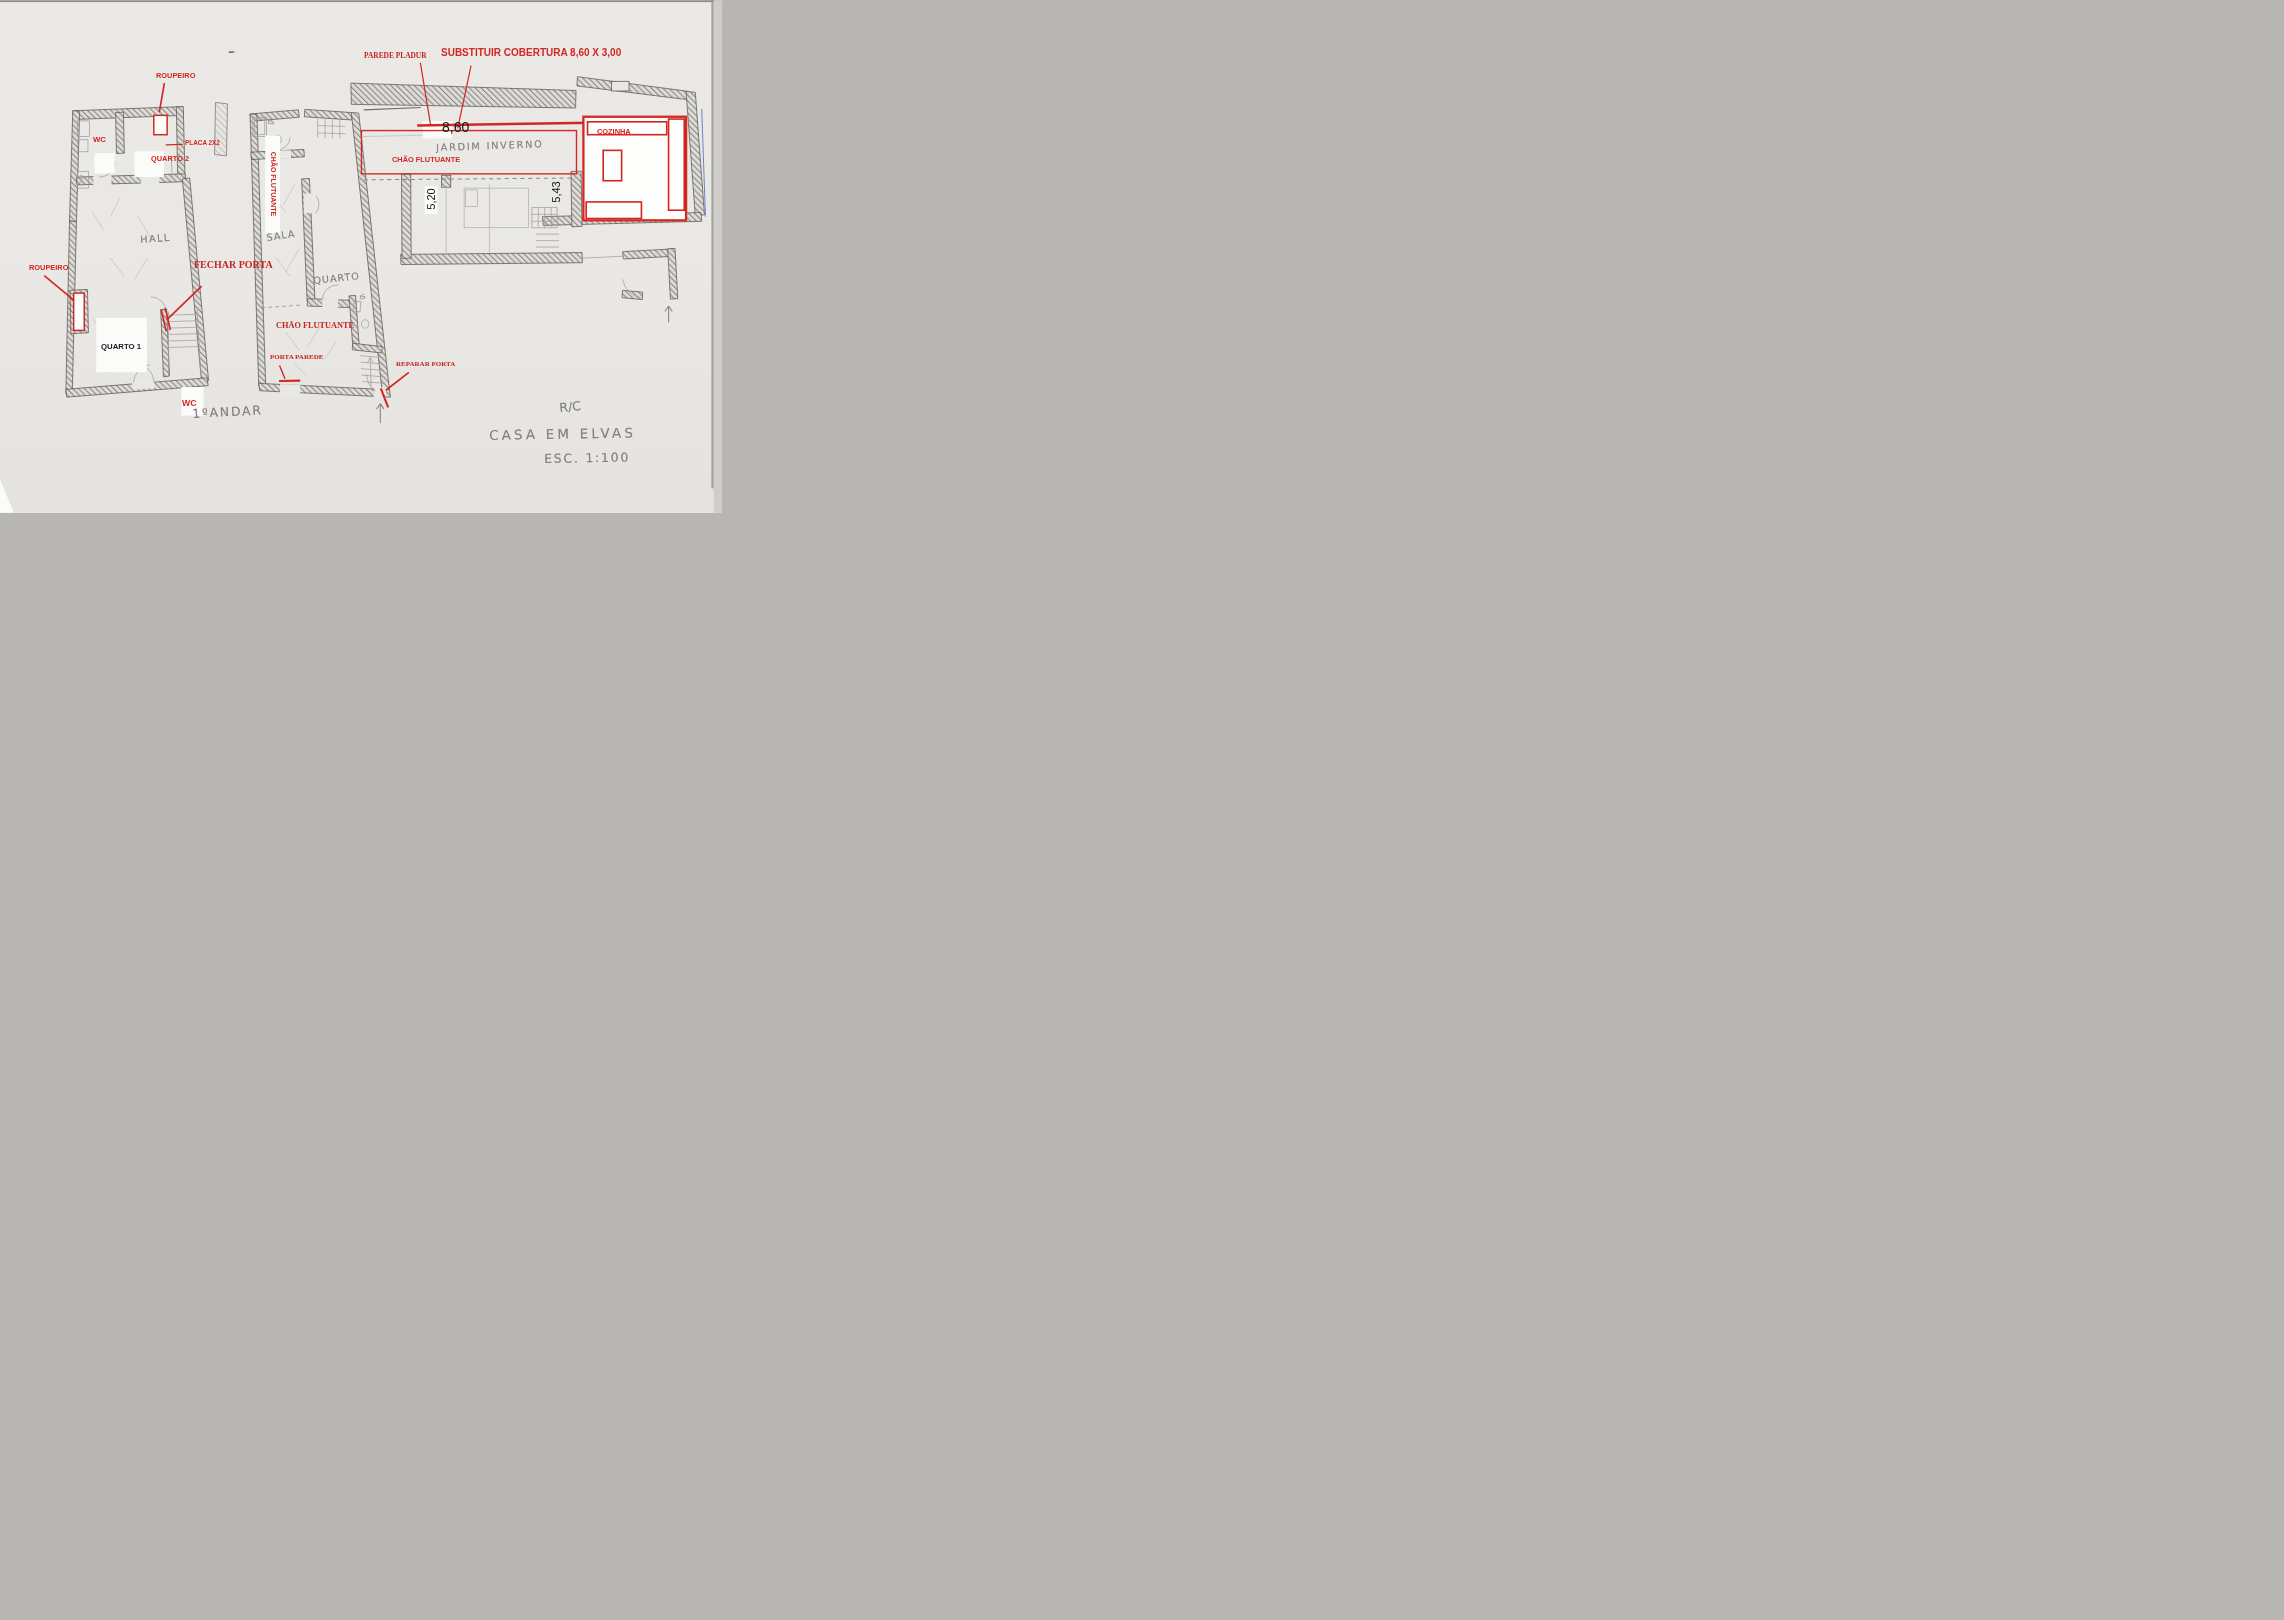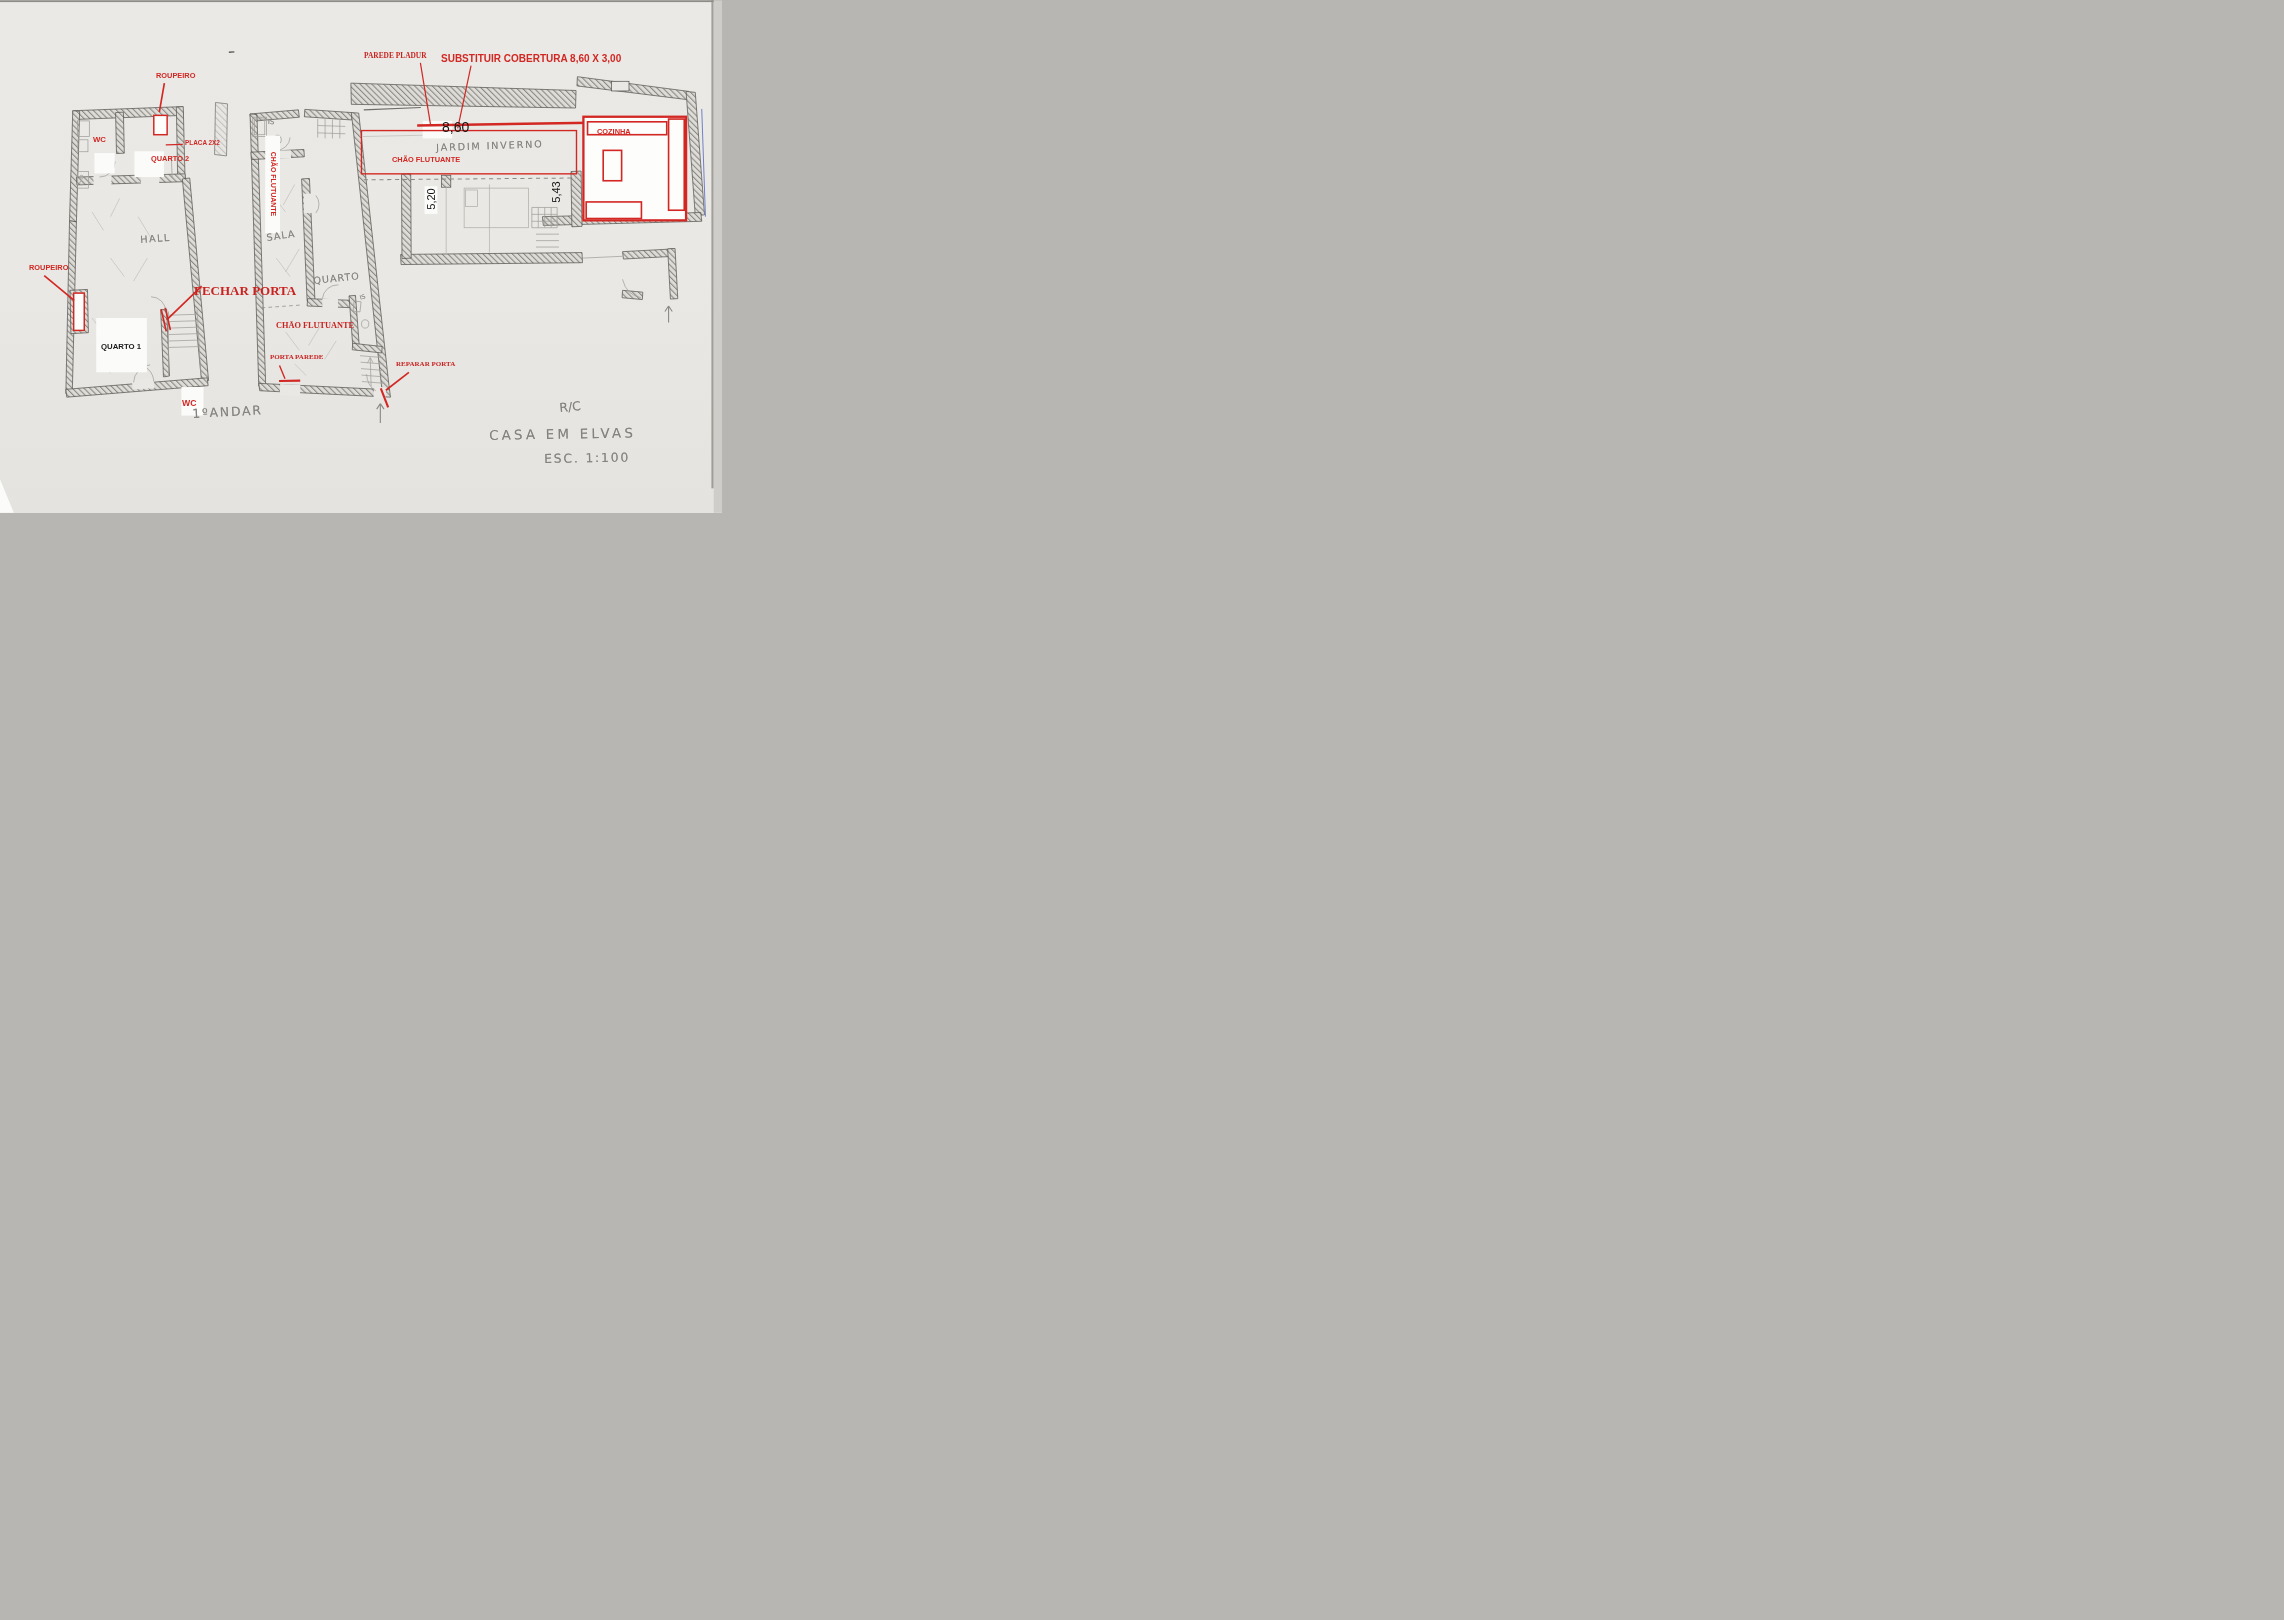--- a/index.html
+++ b/index.html
@@ -210,29 +210,29 @@
     <line x1="359" y1="668" x2="370" y2="716" stroke-width="3.6"></line>
 
     <line x1="607" y1="793" x2="619" y2="822" stroke-width="3"></line>
     <line x1="606" y1="827" x2="652" y2="826" stroke-width="4.5"></line>
     <line x1="888" y1="808" x2="838" y2="847" stroke-width="3.6"></line>
     <line x1="827" y1="843" x2="843" y2="884" stroke-width="4.5"></line>
   </g>
 </svg>
 
 <div class="lbl red-serif" style="left:364px;top:52px;font-size:7.4px;">PAREDE PLADUR</div>
-<div class="lbl red-sans" style="left:441px;top:54px;font-size:10px;">SUBSTITUIR COBERTURA 8,60 X 3,00</div>
+<div class="lbl red-sans" style="left:441px;top:48px;font-size:10px;">SUBSTITUIR COBERTURA 8,60 X 3,00</div>
 
 <div class="lbl red-sans" style="left:156px;top:72px;font-size:7.4px;">ROUPEIRO</div>
 <div class="lbl red-sans" style="left:185px;top:140px;font-size:6.4px;">PLACA 2X2</div>
 <div class="lbl red-sans" style="left:93px;top:136px;font-size:7.8px;">WC</div>
 <div class="lbl red-sans" style="left:131px;top:155px;font-size:7.4px;padding-left:20px;">QUARTO 2</div>
 <div class="lbl red-sans" style="left:29px;top:264px;font-size:7.4px;">ROUPEIRO</div>
 <div class="lbl pencil" style="left:140px;top:235px;font-size:9.7px;letter-spacing:1.4px;transform:rotate(-4deg);">HALL</div>
-<div class="lbl red-serif" style="left:194px;top:284px;font-size:13px;">FECHAR PORTA</div>
+<div class="lbl red-serif" style="left:194px;top:260px;font-size:10px;">FECHAR PORTA</div>
 <div class="lbl blk" style="left:101px;top:343px;font-size:7.8px;text-align:right;">QUARTO 1</div>
 <div class="lbl red-sans" style="left:182px;top:399px;font-size:8.7px;">WC</div>
 
 <div class="lbl pencil" style="left:268px;top:119px;font-size:7px;transform:rotate(3deg);">IS</div>
 <div class="lbl red-sans vmid" style="left:273px;top:184px;font-size:7px;transform:translate(-50%,-50%) rotate(90deg);">CHÃO FLUTUANTE</div>
 <div class="lbl pencil" style="left:266px;top:233px;font-size:9.7px;letter-spacing:0.9px;transform:rotate(-8deg);">SALA</div>
 <div class="lbl pencil" style="left:313px;top:276px;font-size:9.7px;letter-spacing:0.9px;transform:rotate(-6deg);">QUARTO</div>
 <div class="lbl pencil" style="left:359px;top:295px;font-size:6px;transform:rotate(-18deg);">IS</div>
 <div class="lbl red-serif" style="left:276px;top:322px;font-size:8.3px;">CHÃO FLUTUANTE</div>
 <div class="lbl red-serif" style="left:270px;top:354px;font-size:7px;">PORTA PAREDE</div>

